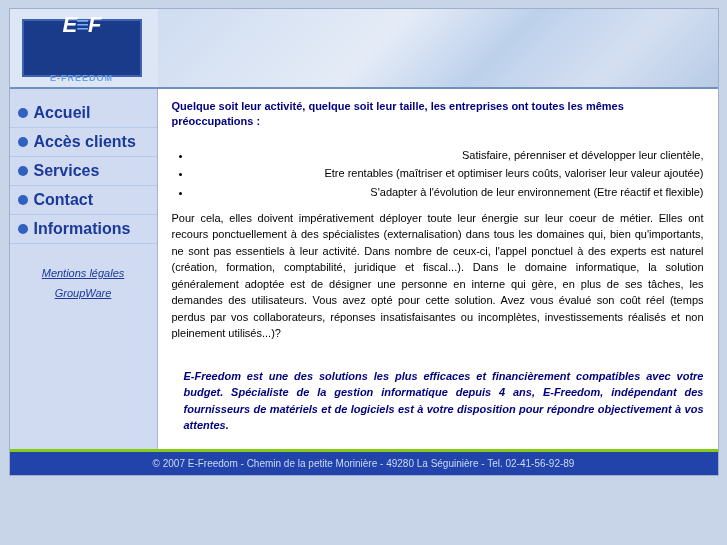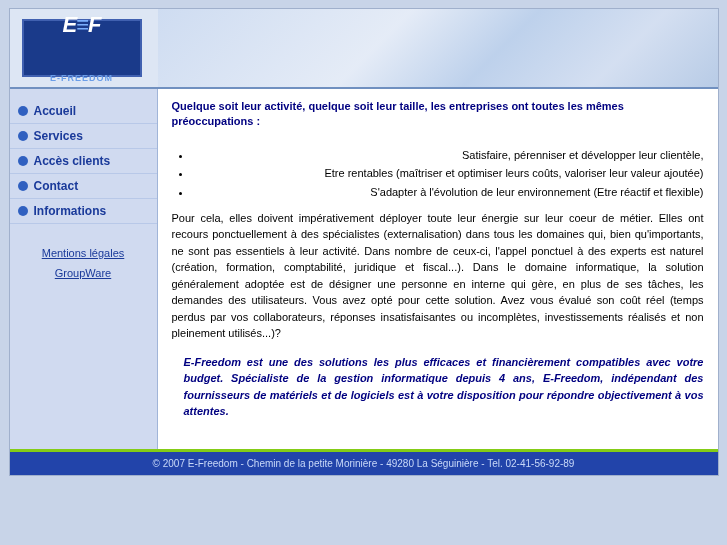--- a/index.html
+++ b/index.html
@@ -85,21 +85,21 @@
       background: #d0daf0;
       border-right: 1px solid #a0b4d8;
       padding-top: 10px;
     }
     .nav-item {
       display: flex;
       align-items: center;
       padding: 5px 10px 5px 8px;
       cursor: pointer;
       color: #1a3a9a;
-      font-size: 12px;
+      font-size: 16px;
       font-weight: bold;
       text-decoration: none;
       border-bottom: 1px solid #b8c8e8;
     }
     .nav-bullet {
       width: 10px;
       height: 10px;
       background: #3060c0;
       border-radius: 50%;
       margin-right: 6px;
@@ -111,20 +111,21 @@
       text-align: center;
       font-size: 11px;
       color: #1a3a9a;
       line-height: 1.8;
     }
     #sidebar-footer a {
       color: #1a3a9a;
       text-decoration: underline;
       cursor: pointer;
       display: block;
+      font-style: italic;
     }
     
     #main-content {
       flex: 1;
       padding: 10px 14px;
       background: #fff;
     }
     #headline {
       font-size: 11px;
       font-weight: bold;
@@ -140,21 +141,21 @@
     #bullet-list li {
       font-size: 11px;
       color: #000;
       margin-bottom: 3px;
       line-height: 1.4;
     }
     .body-text {
       font-size: 11px;
       color: #000;
       line-height: 1.5;
-      margin-bottom: 12px;
+      margin-bottom: 26px;
       text-align: justify;
     }
     .highlight-text {
       font-size: 11px;
       color: #000080;
       font-weight: bold;
       font-style: italic;
       line-height: 1.5;
       text-align: justify;
       margin-top: 8px;
@@ -188,25 +189,25 @@
 
     <div id="content-area">
 
       <div id="sidebar">
         <a class="nav-item">
           <span class="nav-bullet"></span>
           <span>Accueil</span>
         </a>
         <a class="nav-item">
           <span class="nav-bullet"></span>
+          <span>Accès clients</span>
+        </a>
+        <a class="nav-item">
+          <span class="nav-bullet"></span>
           <span>Services</span>
-        </a>
-        <a class="nav-item">
-          <span class="nav-bullet"></span>
-          <span>Accès clients</span>
         </a>
         <a class="nav-item">
           <span class="nav-bullet"></span>
           <span>Contact</span>
         </a>
         <a class="nav-item">
           <span class="nav-bullet"></span>
           <span>Informations</span>
         </a>
         <div id="sidebar-footer">

